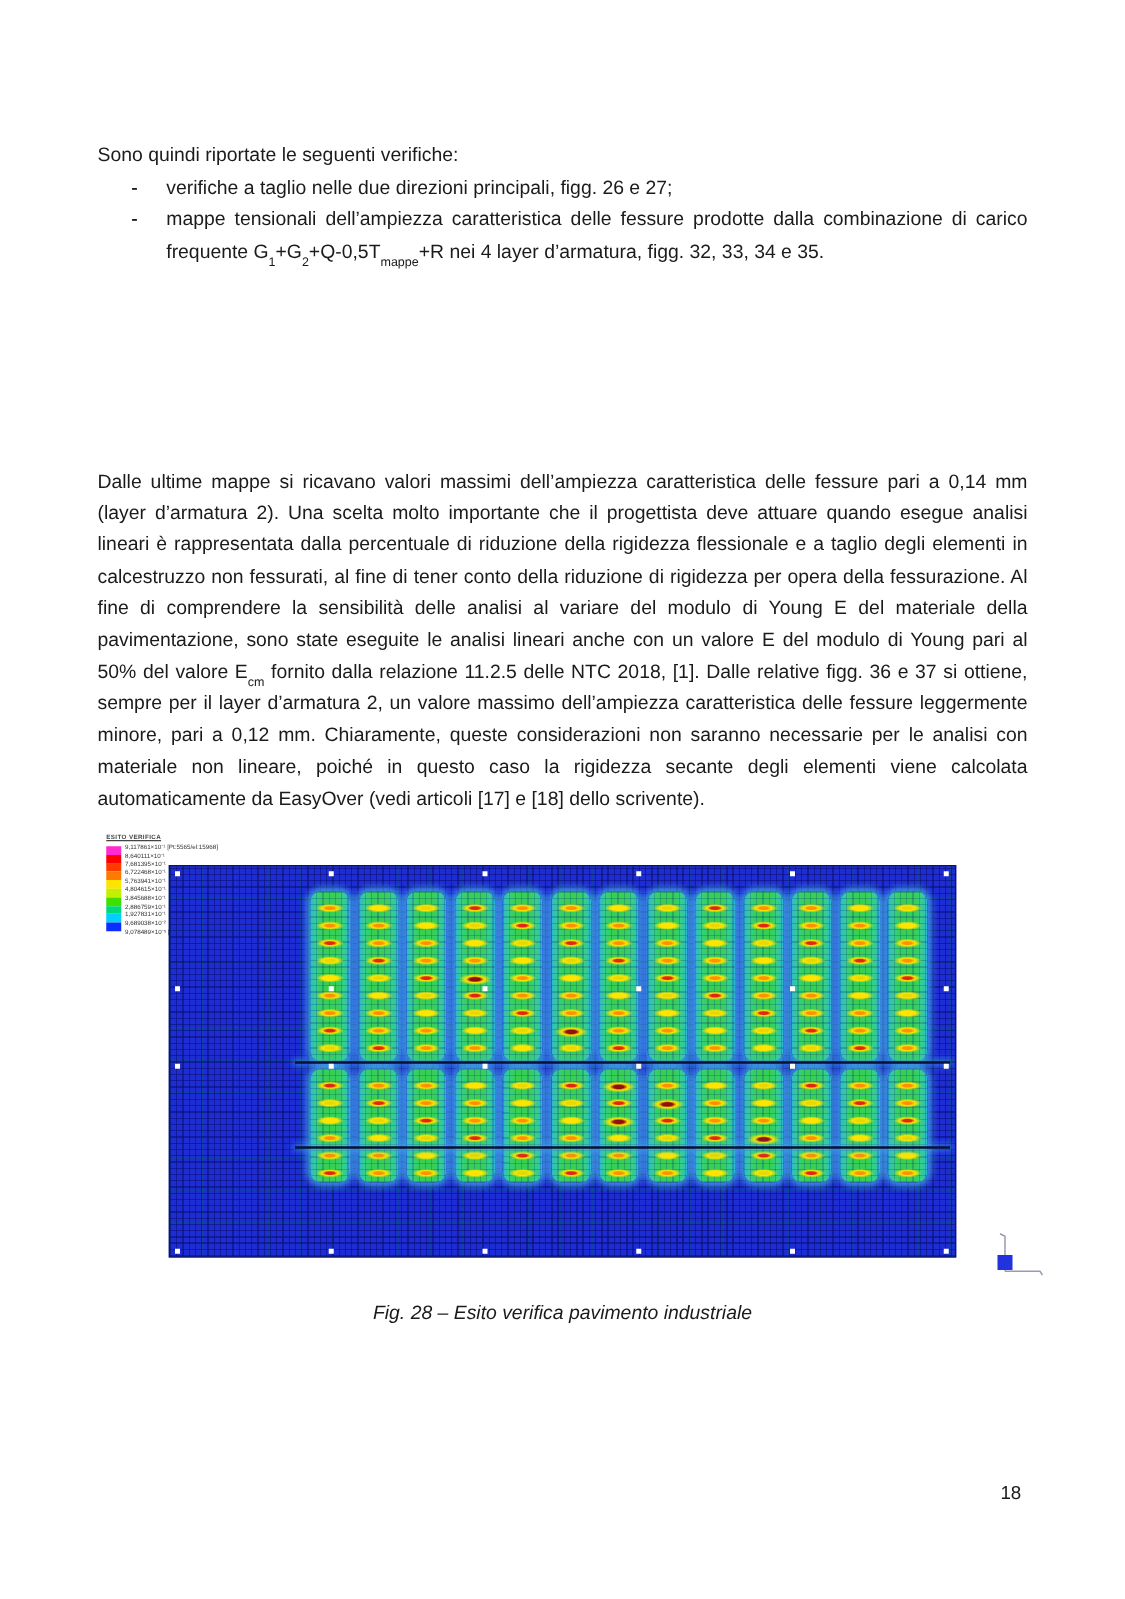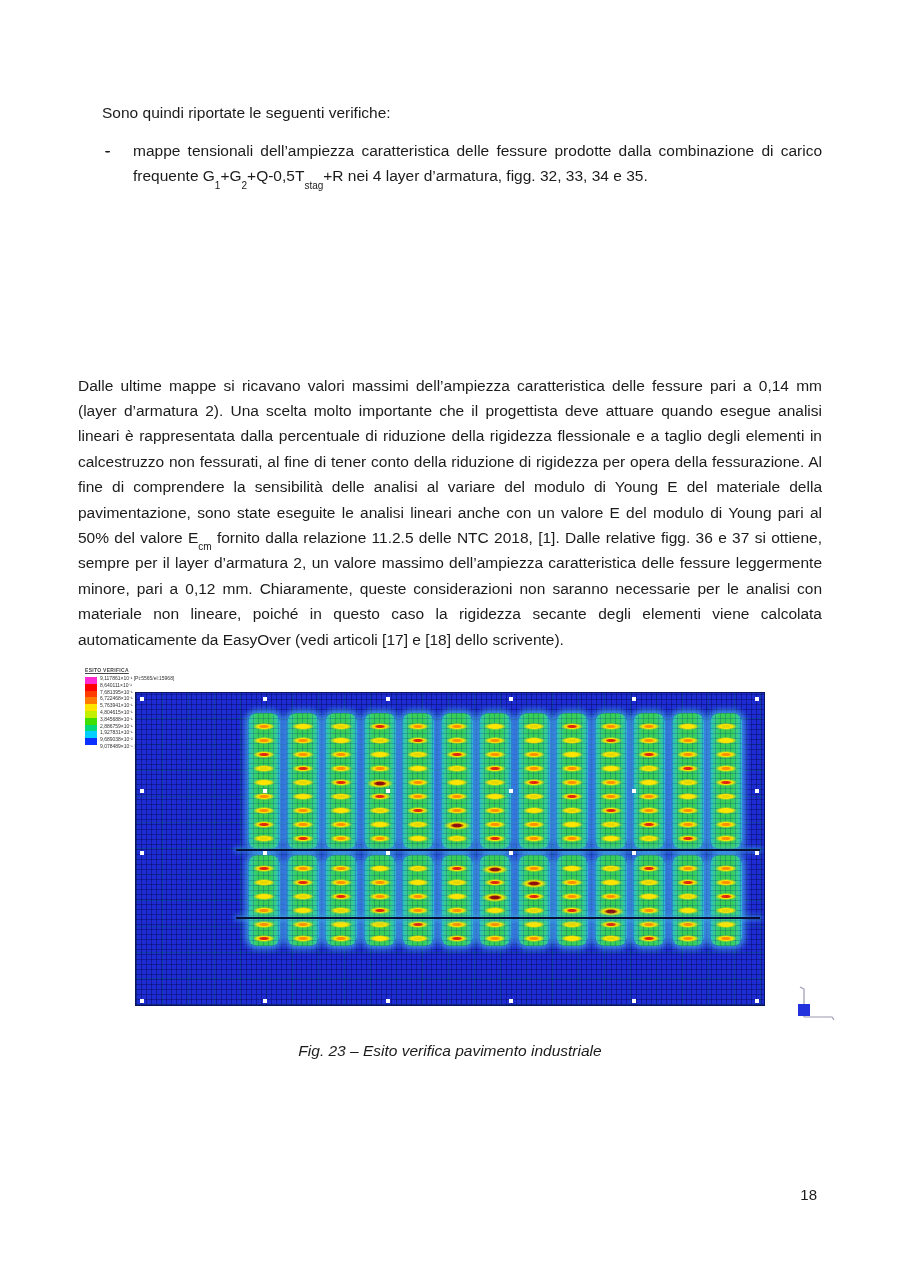--- a/index.html
+++ b/index.html
@@ -28,35 +28,36 @@
   .caption{position:absolute;left:78px;top:1042px;width:744px;text-align:center;
            font-style:italic;font-size:15.5px;}
   .pagenum{position:absolute;top:1186px;right:83px;font-size:15px;}
   .axis{position:absolute;left:705px;top:328px;}
 </style>
 </head>
 <body>
 
 <div class="page">
 
-  <p class="textblock" style="top:84px;margin-left:24px;"><span>Sono quindi riportate le seguenti verifiche:</span></p>
+  <p class="textblock" style="top:96px;"><span>Sono quindi riportate le seguenti verifiche:</span></p>
 
   <div class="textblock" style="top:138px;">
     <div class="li">
       <span class="marker">-</span>
     </div>
     <div class="li">
       <span class="marker">-</span>
+      <span><span>verifiche a taglio nelle due direzioni principali, figg. 26 e 27;</span></span>
     </div>
     <div class="li">
       <span class="marker">-</span>
     </div>
     <div class="li">
       <span class="marker">-</span>
-      <span><span>mappe tensionali dell’ampiezza caratteristica delle fessure prodotte dalla combinazione di carico frequente G</span><sub>1</sub><span>+G</span><sub>2</sub><span>+Q-0,5T</span><sub>stag</sub><span>+R nei 4 layer d’armatura, figg. 32, 33, 34 e 35.</span></span>
+      <span><span>mappe tensionali dell’ampiezza caratteristica delle fessure prodotte dalla combinazione di carico frequente G</span><sub>1</sub><span>+G</span><sub>2</sub><span>+Q-0,5T</span><sub>mappe</sub><span>+R nei 4 layer d’armatura, figg. 32, 33, 34 e 35.</span></span>
     </div>
   </div>
 
 
   <p class="textblock" style="top:357px;"><span>Dalle ultime mappe si ricavano valori massimi dell’ampiezza caratteristica delle fessure pari a 0,14 mm (layer d’armatura 2). Una scelta molto importante che il progettista deve attuare quando esegue analisi lineari è rappresentata dalla percentuale di riduzione della rigidezza flessionale e a taglio degli elementi in calcestruzzo non fessurati, al fine di tener conto della riduzione di rigidezza per opera della fessurazione. Al fine di comprendere la sensibilità delle analisi al variare del modulo di Young E del materiale della pavimentazione, sono state eseguite le analisi lineari anche con un valore E del modulo di Young pari al 50% del valore E</span><sub>cm</sub><span> fornito dalla relazione 11.2.5 delle NTC 2018, [1]. Dalle relative figg. 36 e 37 si ottiene, sempre per il layer d’armatura 2, un valore massimo dell’ampiezza caratteristica delle fessure leggermente minore, pari a 0,12 mm. Chiaramente, queste considerazioni non saranno necessarie per le analisi con materiale non lineare, poiché in questo caso la rigidezza secante degli elementi viene calcolata automaticamente da EasyOver (vedi articoli [17] e [18] dello scrivente).</span></p>
 
   <div class="fig">
     <div class="legend">
       <div class="legend-title">ESITO VERIFICA</div>
       <div class="lgd-wrap" id="lgd-wrap">
@@ -364,16 +365,16 @@
         <div style="position: absolute; left: 619px; top: 306px; width: 4px; height: 4px; background: rgb(255, 255, 255); z-index: 3;"></div>
       </div>
 
     <svg class="axis" width="46" height="42" viewBox="0 0 46 42">
       <path d="M14 34 L14 6 L10 4" stroke="#9a9ab0" stroke-width="1.2" fill="none"></path>
       <path d="M14 34 L42 34 L44 37" stroke="#9a9ab0" stroke-width="1.2" fill="none"></path>
       <rect x="8" y="21" width="12" height="12" fill="#2233dd"></rect>
     </svg>
   </div>
 
-  <div class="caption">Fig. 23 – Esito verifica pavimento industriale</div>
+  <div class="caption">Fig. 28 – Esito verifica pavimento industriale</div>
 
   <div class="pagenum">18</div>
 </div>
 
 </body></html>

